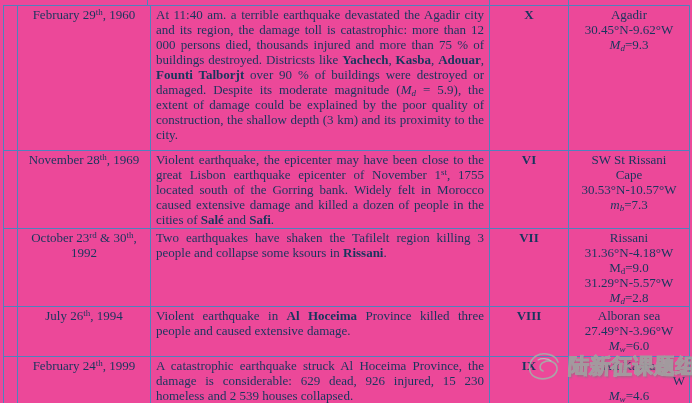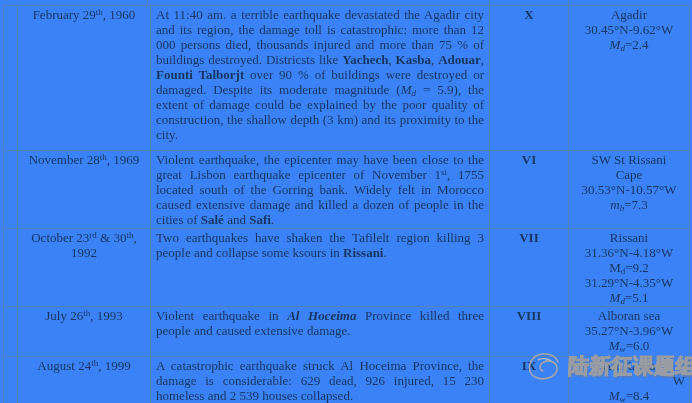--- a/index.html
+++ b/index.html
@@ -3,21 +3,21 @@
 <meta charset="utf-8">
 <style>
   * { box-sizing: border-box; margin: 0; padding: 0; }
   html, body { background: #ffffff; }
   body { font-family: "Liberation Serif", serif; }
 
   .screen {
     position: relative;
     width: 692px;
     height: 403px;
-    background: #3b82f6;
+    background: #ec4899;
     overflow: hidden;
     color: var(--text, #17365d);
   }
 
   table.eq {
     position: absolute;
     left: 3px;
     top: 5px;
     width: 686px;
     border-collapse: collapse;
@@ -93,21 +93,21 @@
     </colgroup>
     <tbody>
     <tr style="height: 145px;">
       <td class="gutter"></td>
       <td class="date"><span>February 29</span><sup>th</sup><span>, 1960</span></td>
       <td class="desc"><span>At 11:40 am. a terrible earthquake devastated the Agadir city and its region, the damage toll is catastrophic: more than 12 000 persons died, thousands injured and more than 75 % of buildings destroyed. Districsts like </span><span style="font-weight: bold;">Yachech</span><span>, </span><span style="font-weight: bold;">Kasba</span><span>, </span><span style="font-weight: bold;">Adouar</span><span>, </span><span style="font-weight: bold;">Founti Talborjt</span><span> over 90 % of buildings were destroyed or damaged. Despite its moderate magnitude (</span><span style="font-style: italic;">M</span><sub style="font-style: italic;">d</sub><span> = 5.9), the extent of damage could be explained by the poor quality of construction, the shallow depth (3 km) and its proximity to the city.</span></td>
       <td class="inten">X</td>
       <td class="loc">
             <div class="loc-line"><span>Agadir</span></div>
             <div class="loc-line"><span>30.45°N-9.62°W</span></div>
-            <div class="loc-line"><span style="font-style: italic;">M</span><sub style="font-style: italic;">d</sub><span>=2.4</span></div>
+            <div class="loc-line"><span style="font-style: italic;">M</span><sub style="font-style: italic;">d</sub><span>=9.3</span></div>
           </td>
     </tr>
 
     <tr style="height: 76px;">
       <td class="gutter"></td>
       <td class="date"><span>November 28</span><sup>th</sup><span>, 1969</span></td>
       <td class="desc"><span>Violent earthquake, the epicenter may have been close to the great Lisbon earthquake epicenter of November 1</span><sup>st</sup><span>, 1755 located south of the Gorring bank. Widely felt in Morocco caused extensive damage and killed a dozen of people in the cities of </span><span style="font-weight: bold;">Salé</span><span> and </span><span style="font-weight: bold;">Safi</span><span>.</span></td>
       <td class="inten">VI</td>
       <td class="loc">
             <div class="loc-line"><span>SW St Rissani</span></div>
@@ -118,47 +118,47 @@
     </tr>
 
     <tr style="height: 76px;">
       <td class="gutter"></td>
       <td class="date"><span>October 23</span><sup>rd</sup><span> &amp; 30</span><sup>th</sup><span>, 1992</span></td>
       <td class="desc"><span>Two earthquakes have shaken the Tafilelt region killing 3 people and collapse some ksours in </span><span style="font-weight: bold;">Rissani</span><span>.</span></td>
       <td class="inten">VII</td>
       <td class="loc">
             <div class="loc-line"><span>Rissani</span></div>
             <div class="loc-line"><span>31.36°N-4.18°W</span></div>
-            <div class="loc-line"><span>M</span><sub>d</sub><span>=9.2</span></div>
-            <div class="loc-line"><span>31.29°N-4.35°W</span></div>
-            <div class="loc-line"><span style="font-style: italic;">M</span><sub style="font-style: italic;">d</sub><span>=5.1</span></div>
+            <div class="loc-line"><span>M</span><sub>d</sub><span>=9.0</span></div>
+            <div class="loc-line"><span>31.29°N-5.57°W</span></div>
+            <div class="loc-line"><span style="font-style: italic;">M</span><sub style="font-style: italic;">d</sub><span>=2.8</span></div>
           </td>
     </tr>
 
     <tr style="height: 50px;">
       <td class="gutter"></td>
-      <td class="date"><span>July 26</span><sup>th</sup><span>, 1993</span></td>
-      <td class="desc"><span>Violent earthquake in </span><span style="font-weight: bold; font-style: italic;">Al Hoceima</span><span> Province killed three people and caused extensive damage.</span></td>
+      <td class="date"><span>July 26</span><sup>th</sup><span>, 1994</span></td>
+      <td class="desc"><span>Violent earthquake in </span><span style="font-weight: bold;">Al Hoceima</span><span> Province killed three people and caused extensive damage.</span></td>
       <td class="inten">VIII</td>
       <td class="loc">
             <div class="loc-line"><span>Alboran sea</span></div>
-            <div class="loc-line"><span>35.27°N-3.96°W</span></div>
+            <div class="loc-line"><span>27.49°N-3.96°W</span></div>
             <div class="loc-line"><span style="font-style: italic;">M</span><sub style="font-style: italic;">w</sub><span>=6.0</span></div>
           </td>
     </tr>
 
     <tr style="height: 47px;">
       <td class="gutter"></td>
-      <td class="date"><span>August 24</span><sup>th</sup><span>, 1999</span></td>
+      <td class="date"><span>February 24</span><sup>th</sup><span>, 1999</span></td>
       <td class="desc"><span>A catastrophic earthquake struck Al Hoceima Province, the damage is considerable: 629 dead, 926 injured, 15 230 homeless and 2 539 houses collapsed.</span></td>
       <td class="inten">IX</td>
       <td class="loc">
             <div class="loc-line"><span>Aït Kasba</span></div>
             <div class="loc-line right"><span>W</span></div>
-            <div class="loc-line"><span style="font-style: italic;">M</span><sub style="font-style: italic;">w</sub><span>=8.4</span></div>
+            <div class="loc-line"><span style="font-style: italic;">M</span><sub style="font-style: italic;">w</sub><span>=4.6</span></div>
           </td>
     </tr>
   </tbody>
   </table>
 
   <div class="watermark">
     <svg class="wm-logo" viewBox="0 0 42 34">
       <path d="M34 13 C32 6, 20 2, 12 7 C4 12, 3 24, 11 28 C19 32, 31 29, 33 21 C34 14, 26 10, 20 13 C15 15, 15 21, 19 22" fill="none" stroke="#a8a8a8" stroke-width="1.6" stroke-linecap="round"></path>
       <path d="M14 11 C17 9, 24 9, 27 12" fill="none" stroke="#bdbdbd" stroke-width="1.1" stroke-linecap="round"></path>
     </svg>

